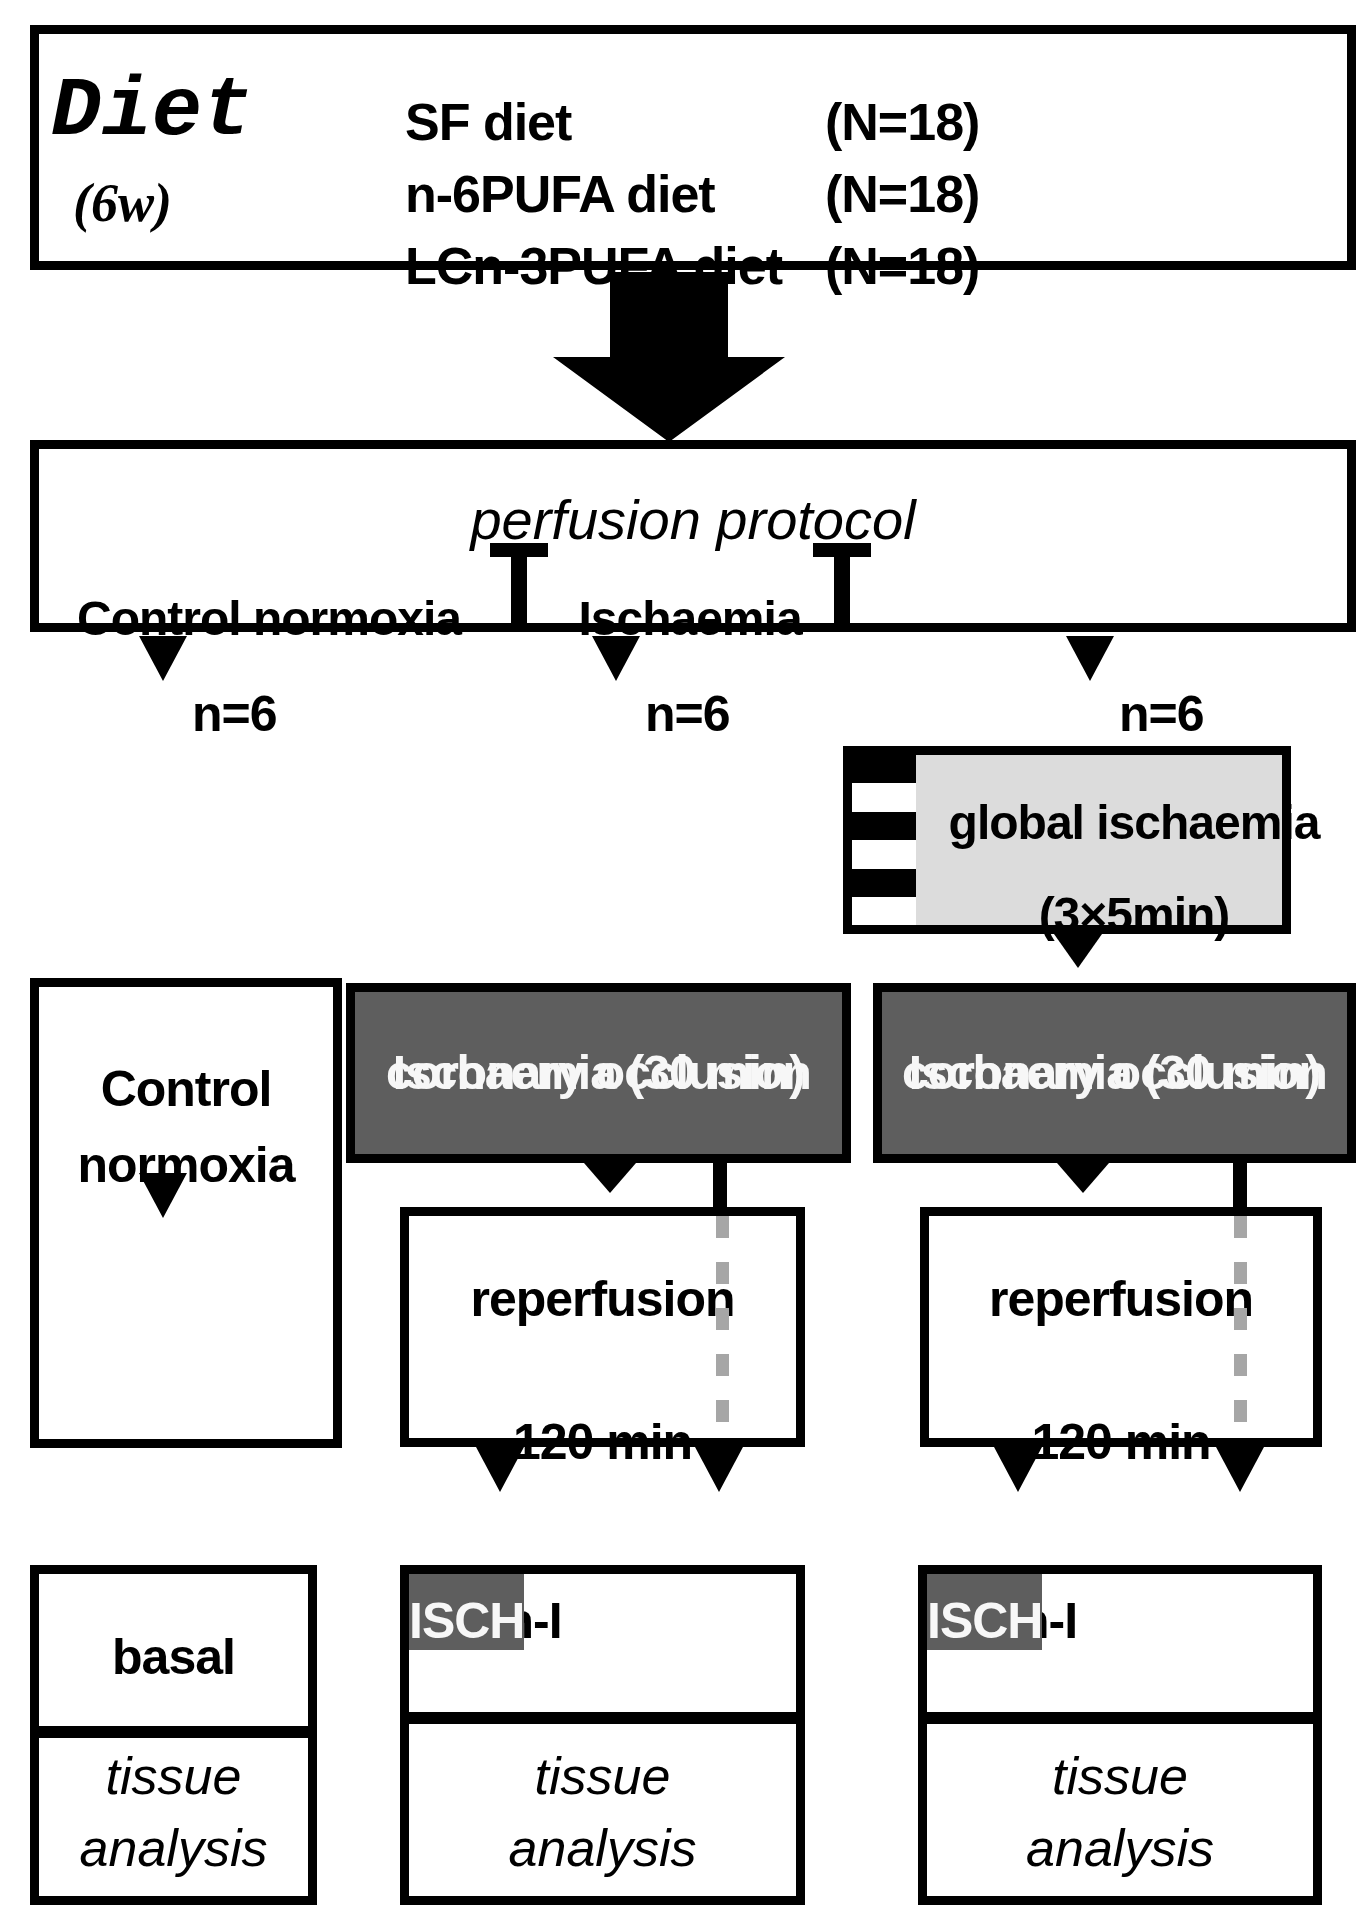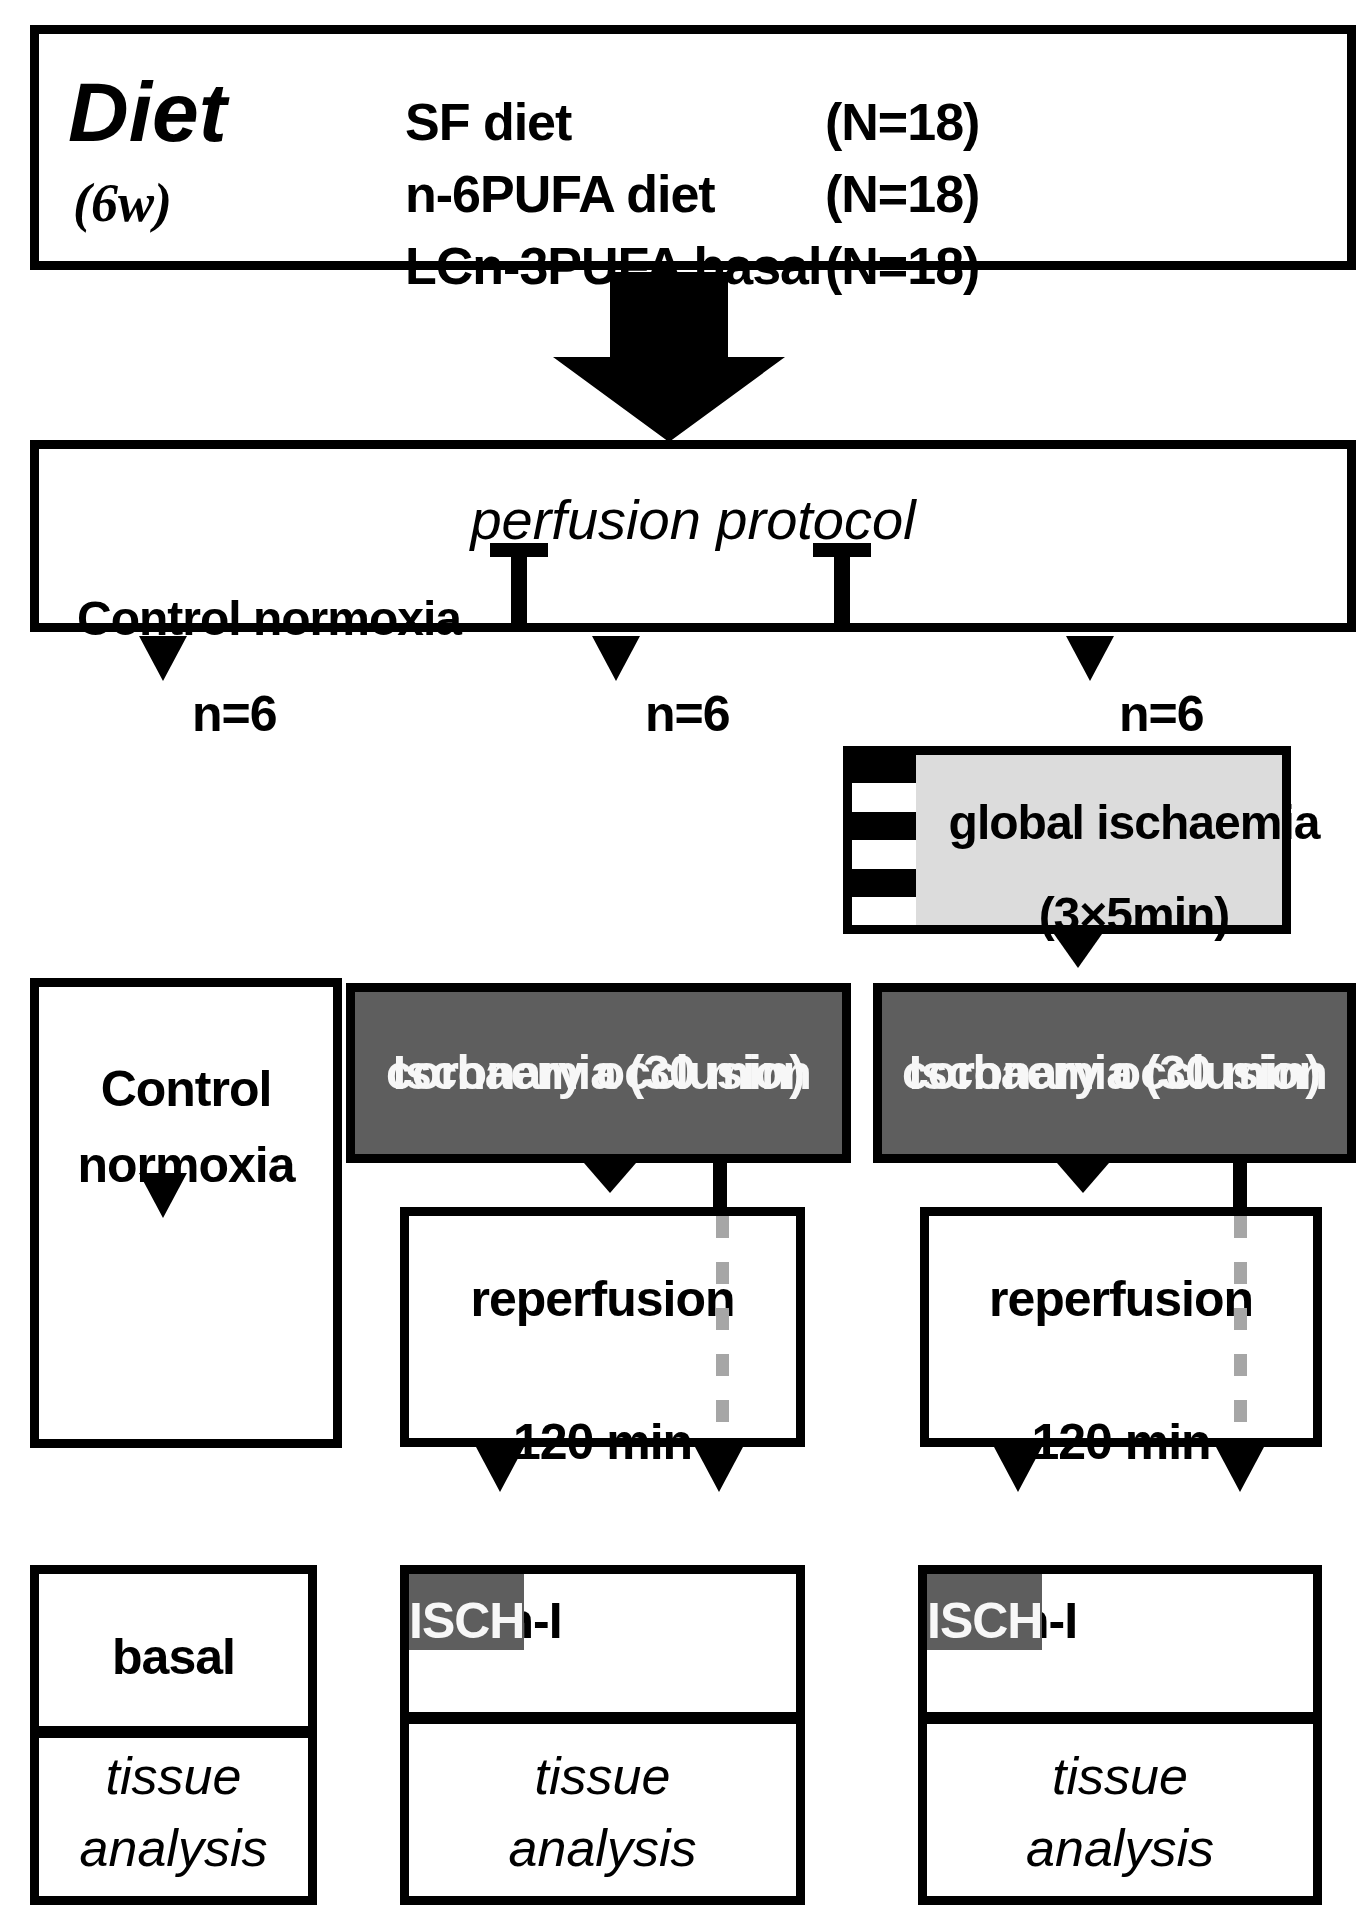--- a/index.html
+++ b/index.html
@@ -12,21 +12,21 @@
     font-family:"Liberation Sans", sans-serif; color:var(--ink); overflow:hidden;
   }
   #stage *{box-sizing:border-box; position:absolute;}
   .box{border:9px solid var(--ink); background:var(--paper);}
   .bold{font-weight:700; letter-spacing:-1px;margin-top:44px;}
   .center{text-align:center; width:100%; left:0;}
   .ital{font-style:italic; font-weight:400; letter-spacing:0;}
 
   
   #diet-box{left:30px; top:25px; width:1326px; height:245px;}
-  #diet-title{left:29px; top:36px; font-family:Liberation Sans, sans-serif; font-style:italic; font-weight:700; font-size:84px; line-height:1;}
+  #diet-title{left:12px; top:36px; font-family:Liberation Mono, monospace; font-style:italic; font-weight:700; font-size:84px; line-height:1;}
   #diet-duration{left:34px; top:142px; font-family:"Liberation Serif",serif; font-style:italic; font-weight:700; font-size:54px; line-height:1;}
   .diet-label{left:366px; font-size:52px; line-height:1.1;}
   .diet-count{left:786px; font-size:52px; line-height:1.1;}
   .diet-r1{top:16px;} .diet-r2{top:88px;} .diet-r3{top:160px;}
 
   
   #big-arrow{left:553px; top:272px; width:232px; height:170px; background:var(--ink);
     clip-path:polygon(57px 0,175px 0,175px 85px,232px 85px,116px 170px,0 85px,57px 85px);}
 
   
@@ -116,29 +116,30 @@
 
 <div id="stage">
 
   <div id="diet-box" class="box">
     <div id="diet-title">Diet</div>
     <div id="diet-duration">(6w)</div>
     <div class="diet-label bold diet-r1">SF diet</div>
     <div class="diet-count bold diet-r1">(N=18)</div>
     <div class="diet-label bold diet-r2">n-6PUFA diet</div>
     <div class="diet-count bold diet-r2">(N=18)</div>
-    <div class="diet-label bold diet-r3">LCn-3PUFA basal</div>
+    <div class="diet-label bold diet-r3">LCn-3PUFA diet</div>
     <div class="diet-count bold diet-r3">(N=18)</div>
   </div>
 
   <div id="big-arrow"></div>
 
   <div id="perfusion-box" class="box">
     <div id="perfusion-title" class="center ital">perfusion protocol</div>
     <div id="grp-control" class="grp bold">Control normoxia</div>
+    <div id="grp-ischaemia" class="grp bold">Ischaemia</div>
     <div id="tbar1-cap" class="tcap"></div>
     <div id="tbar1-stem" class="tstem"></div>
     <div id="tbar2-cap" class="tcap"></div>
     <div id="tbar2-stem" class="tstem"></div>
   </div>
 
   <div id="arrow-branch-1" class="varrow">
     <div class="shaft"></div>
     <div class="head"></div>
   </div>

